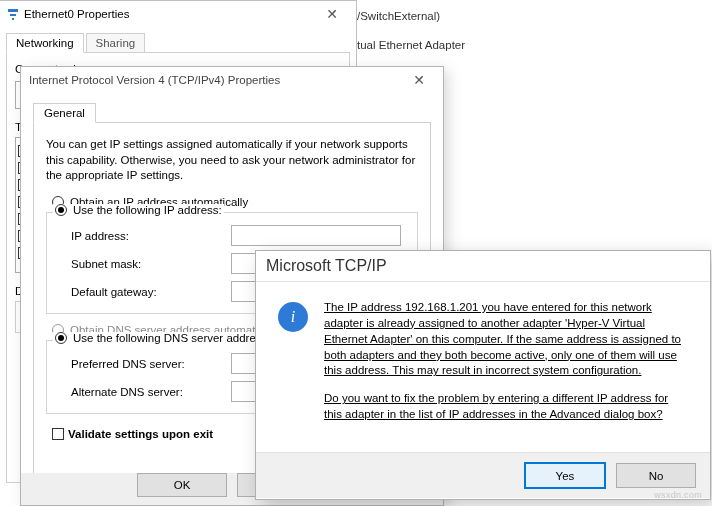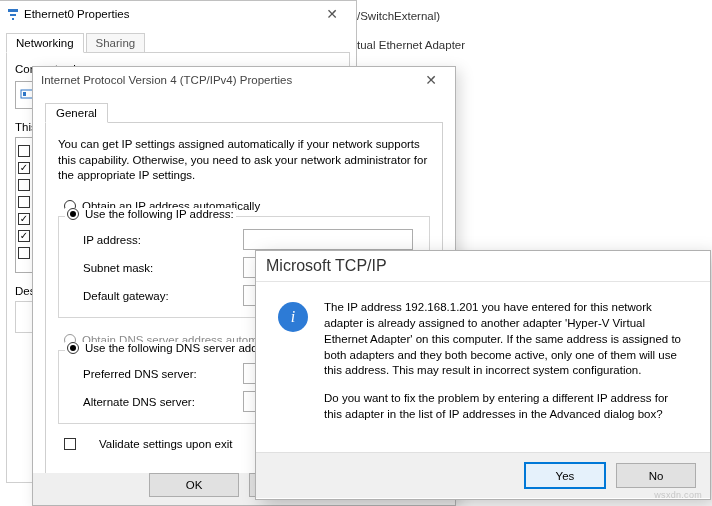--- a/index.html
+++ b/index.html
@@ -95,21 +95,21 @@
   }
   .desc-label { margin: 12px 0 4px 0; }
   .desc-box {
     border: 1px solid #cfcfcf;
     height: 30px;
   }
 
   
   .ip-window {
     position: absolute;
-    left: 32px; top: 66px;
+    left: 20px; top: 66px;
     width: 424px; height: 440px;
     border: 1px solid #b4b4b4;
     background: #fff;
     box-shadow: 4px 4px 14px rgba(0,0,0,0.15);
     box-sizing: border-box;
   }
   .ip-titlebar {
     height: 26px; display: flex; align-items: center;
     padding: 0 8px;
     color: #444;
@@ -132,21 +132,21 @@
   }
   .ip-content {
     border: 1px solid #cfcfcf;
     border-top: none;
     padding: 14px 12px 10px 12px;
     height: 380px;
     box-sizing: border-box;
     position: relative;
   }
   .ip-help { margin-bottom: 12px; line-height: 1.35; }
-  .radio-row { display: flex; align-items: center; gap: 6px; margin: 16px 0 4px 6px;}
+  .radio-row { display: flex; align-items: center; gap: 6px; margin: 6px 0 4px 6px;}
   .radio {
     width: 12px; height: 12px; border: 1px solid #333;
     border-radius: 50%; box-sizing: border-box;
     display: inline-flex; align-items: center; justify-content: center;
   }
   .radio .dot { width: 6px; height: 6px; background: #000; border-radius: 50%; }
   .radio.disabled { border-color: #999; }
   .radio-row.disabled { color: #8a8a8a; }
   .field-group {
     border: 1px solid #d5d5d5;
@@ -162,21 +162,21 @@
     display: flex; align-items: center;
     margin: 6px 0 0 14px;
     height: 22px;
   }
   .field-label { width: 160px; }
   .field-input {
     width: 170px; height: 21px;
     background: #fff; border: 1px solid #adadad;
     box-sizing: border-box;
   }
-  .validate-row { display: flex; align-items: flex-end; gap: 23px; margin: 14px 0 0 6px; }
+  .validate-row { display: flex; align-items: flex-end; gap: 4px; margin: 14px 0 0 6px; font-weight: bold; }
   .dlg-btnrow {
     position: absolute;
     left: 0; right: 0; bottom: 0;
     height: 28px;
     display: flex; justify-content: center; gap: 10px;
     padding-bottom: 4px;
     background: #efefef;
   }
   .btn {
     min-width: 72px; height: 22px;
@@ -213,21 +213,21 @@
     background: #2d7bd6;
     color: #fff;
     display: flex; align-items: center; justify-content: center;
     font-style: italic;
     font-family: Georgia, serif;
     font-size: 16px;
     flex-shrink: 0;
     margin-right: 16px;
     margin-top: 2px;
   }
-  .alert-text { line-height: 1.38; }
+  .alert-text { line-height: 1.38; text-decoration: underline; }
   .alert-text p { margin: 0 0 12px 0; }
   .alert-btnbar {
     height: 46px;
     background: #f0f0f0;
     border-top: 1px solid #e0e0e0;
     display: flex; align-items: center; justify-content: flex-end;
     gap: 10px; padding: 0 14px;
     box-sizing: border-box;
   }
   .alert-btn {

